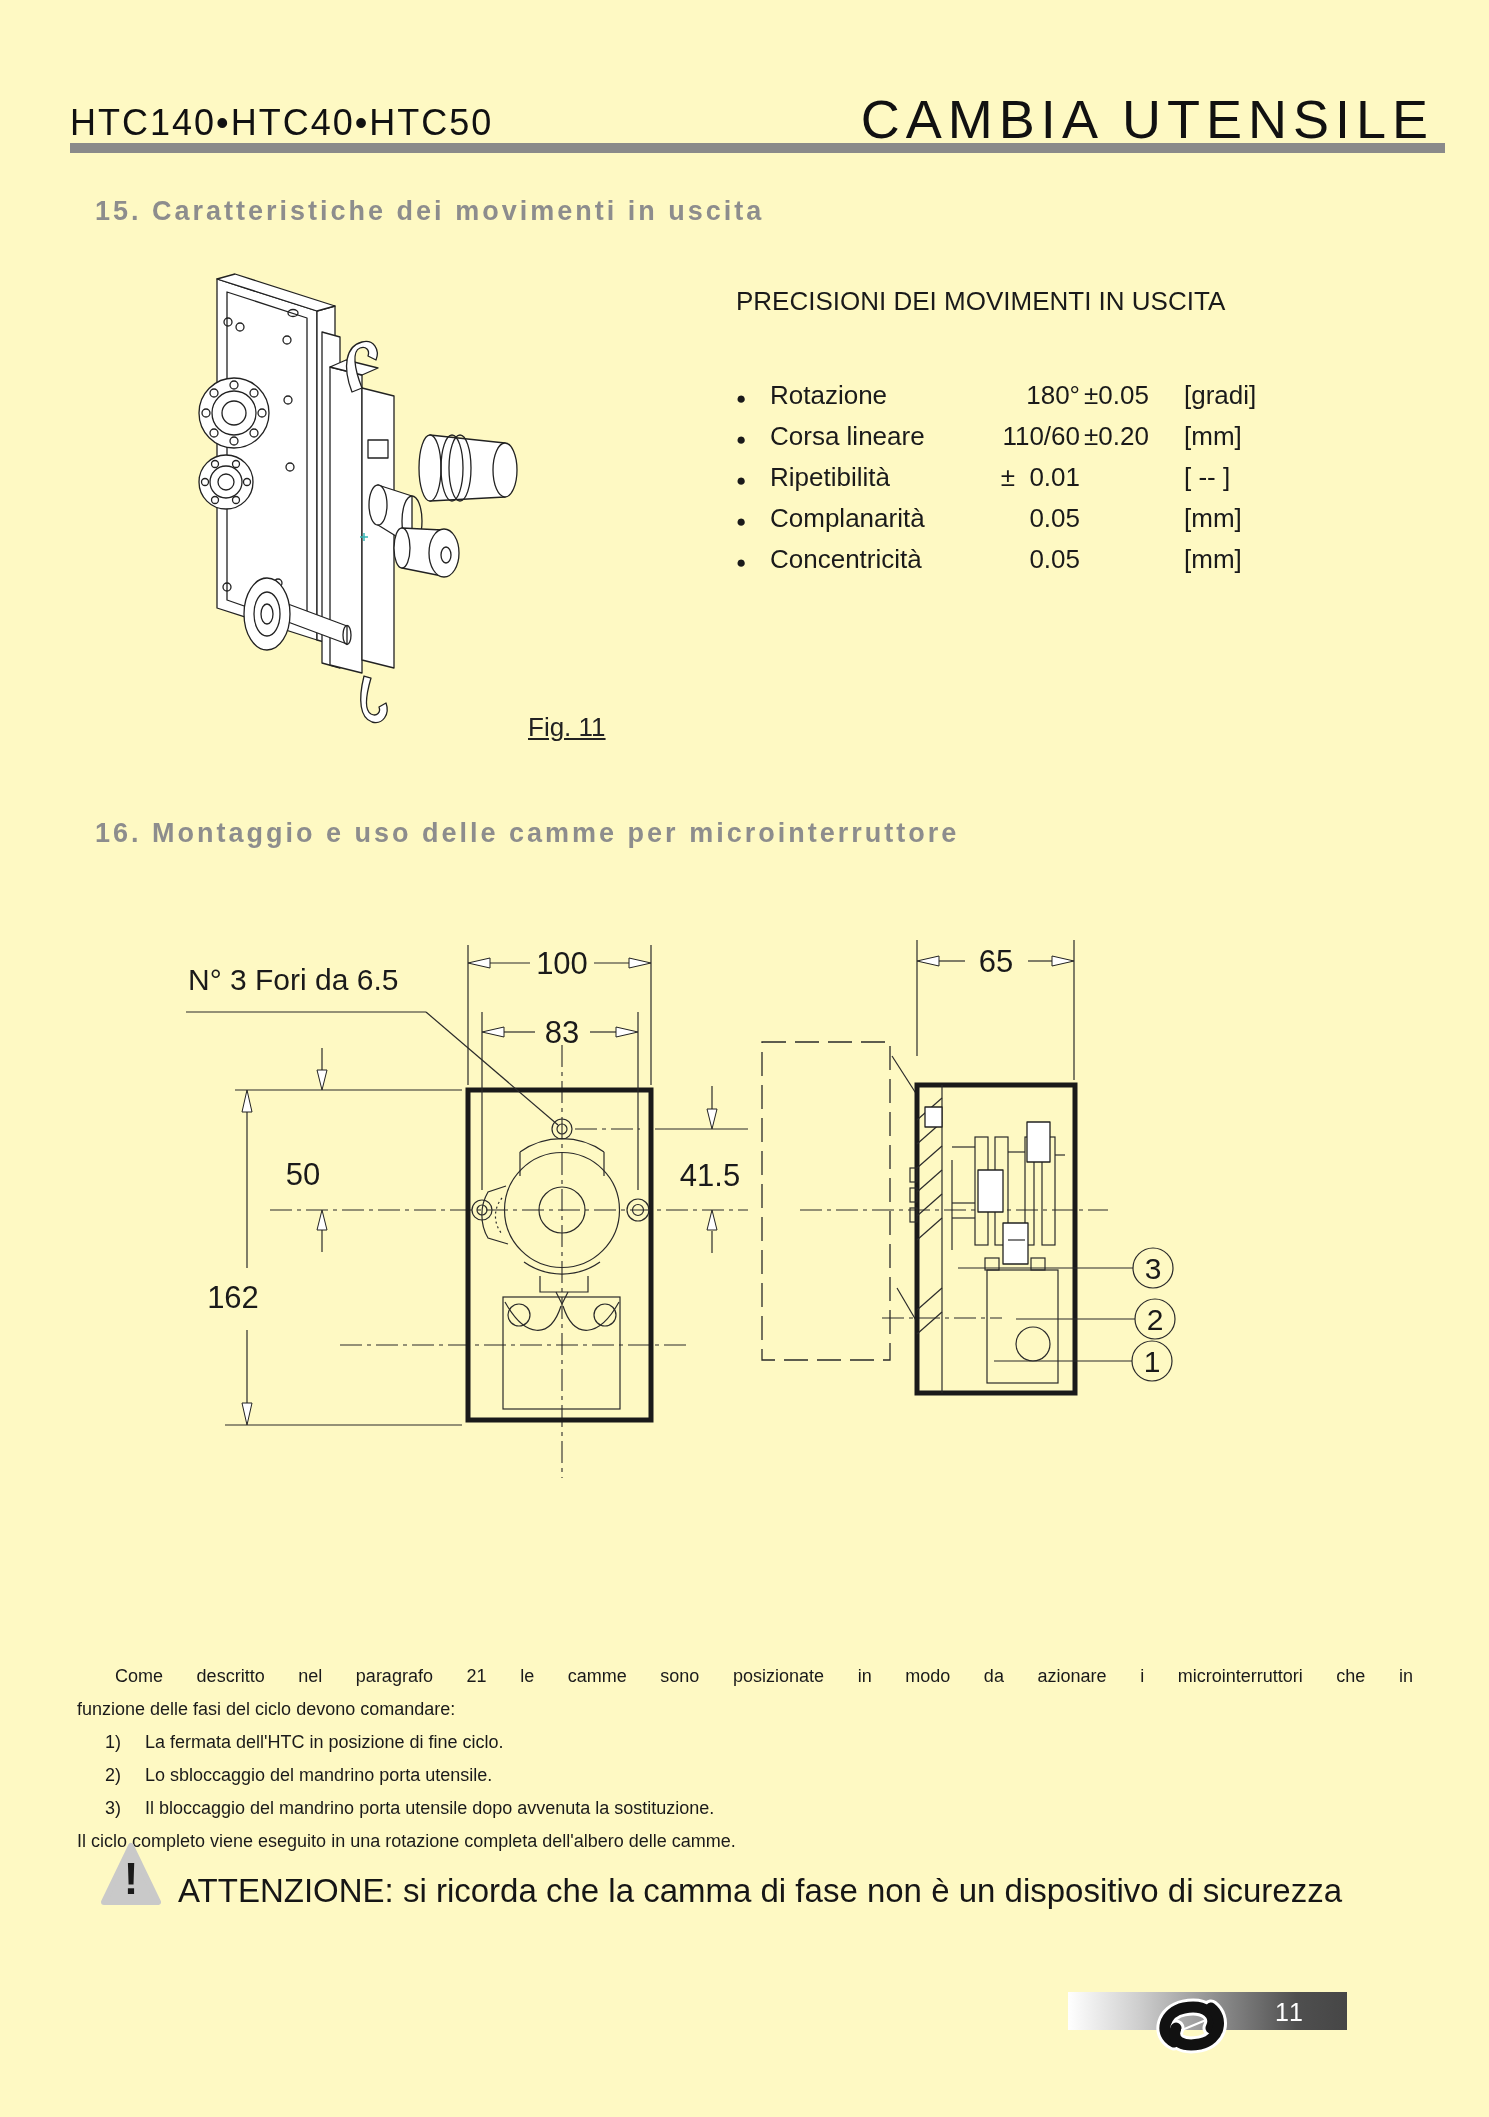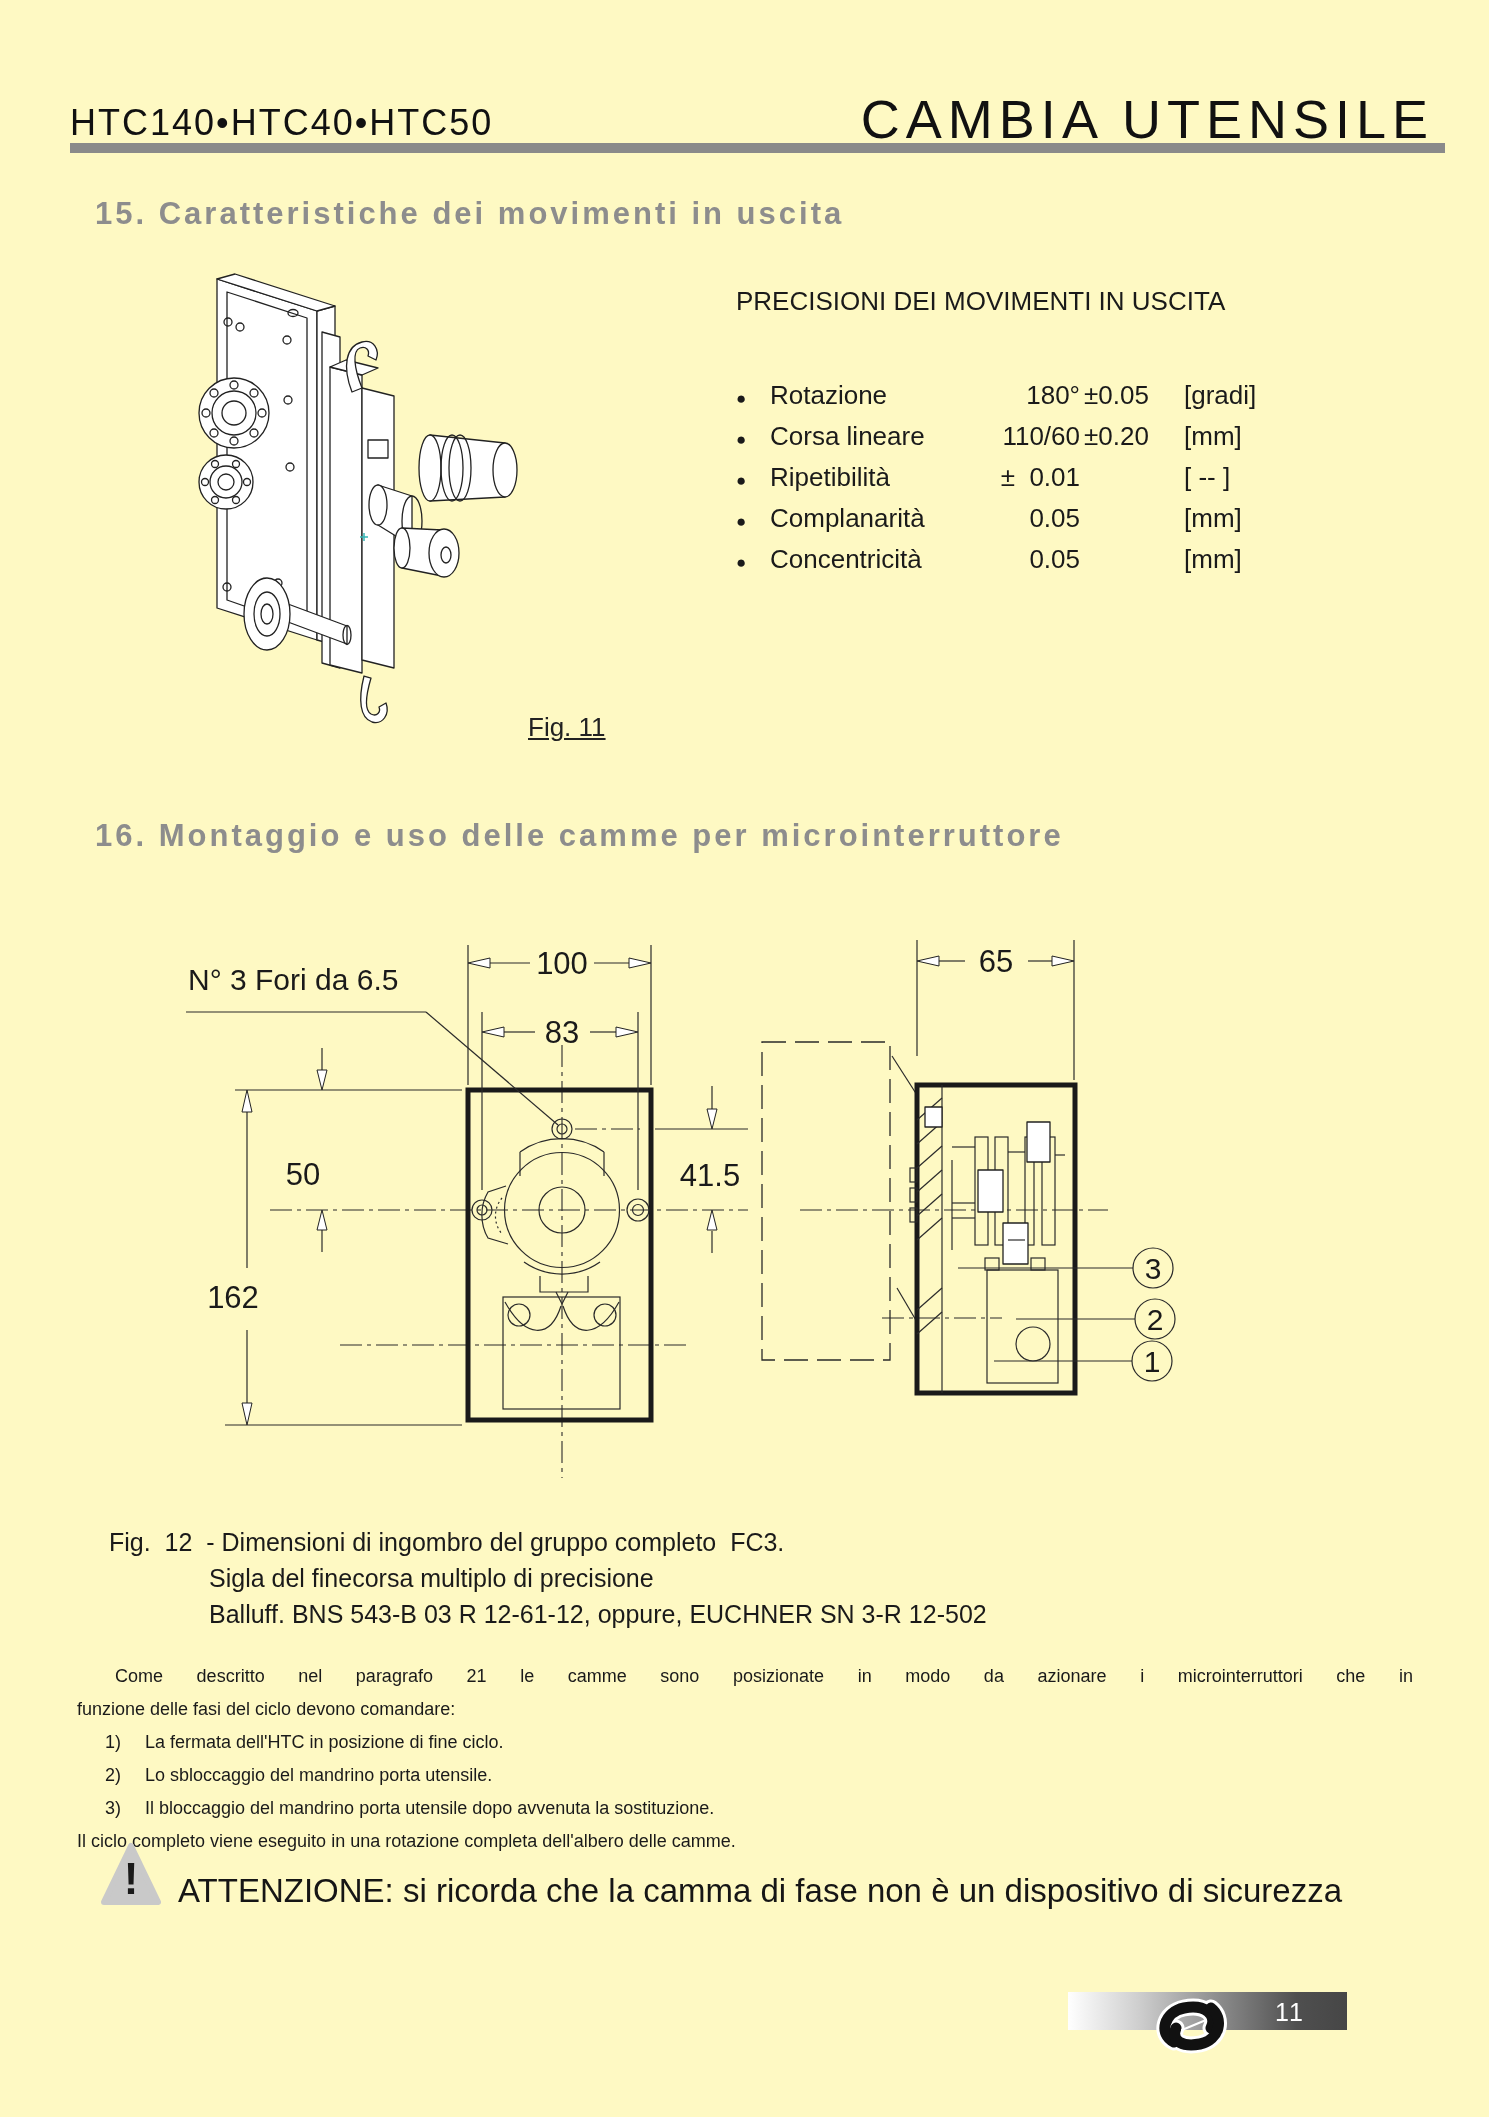--- a/index.html
+++ b/index.html
@@ -4,21 +4,21 @@
 <style>
   html,body{margin:0;padding:0;background:#e9e9e9;}
   .page{
     position:relative;width:1489px;height:2117px;background:#fef9c3;
     font-family:"Liberation Sans", sans-serif;color:#1a1a1a;overflow:hidden;margin:0 auto;
   }
   .abs{position:absolute;}
   .brand{font-size:36px;letter-spacing:2px;color:#111;}
   .doc-title{font-size:54px;letter-spacing:6px;color:#111;font-weight:400;}
   .hbar{height:10px;background:#8a8a8a;}
-  .sec-heading{font-size:31px;font-weight:700;color:#8d8d8d;letter-spacing:3px;text-align:right;}
+  .sec-heading{font-size:27px;font-weight:700;color:#8d8d8d;letter-spacing:3px;text-align:right;}
   .prec-title{font-size:26px;color:#1a1a1a;}
   .prec-row{display:flex;align-items:baseline;height:41px;font-size:26px;}
   .prec-bullet{width:34px;font-size:17px;line-height:41px;}
   .prec-label{width:212px;}
   .prec-value{width:98px;text-align:right;white-space:pre;}
   .prec-tol{width:100px;padding-left:4px;white-space:pre;}
   .prec-unit{padding-left:0px;}
   .fig-caption{font-size:26px;color:#222;}
   .cap12{font-size:25px;line-height:36px;white-space:pre;}
   .body-copy{font-size:18px;line-height:33px;width:1336px;}
@@ -304,25 +304,20 @@
     <line class="dline" x1="1016" y1="1319" x2="1135" y2="1319"></line>
     <line class="dline" x1="994" y1="1361" x2="1132" y2="1361"></line>
     <circle class="dline" cx="1153" cy="1268" r="20"></circle>
     <circle class="dline" cx="1155" cy="1319" r="20"></circle>
     <circle class="dline" cx="1152" cy="1361" r="20"></circle>
     <text x="1153" y="1279" font-size="30" text-anchor="middle">3</text>
     <text x="1155" y="1330" font-size="30" text-anchor="middle">2</text>
     <text x="1152" y="1372" font-size="30" text-anchor="middle">1</text>
   </svg>
 
-  <div class="abs" style="left:109px;top:1524px;">
-    <div class="cap12">Fig.  12  - Dimensioni di ingombro del gruppo completo  FC3.</div>
-    <div class="cap12" style="margin-left:100px;">Sigla del finecorsa multiplo di precisione</div>
-    <div class="cap12" style="margin-left:100px;">Balluff. BNS 543-B 03 R 12-61-12, oppure, EUCHNER SN 3-R 12-502</div>
-  </div>
 
   <div class="abs body-copy" style="left:77px;top:1660px;">
     <div class="intro1">Come descritto nel paragrafo 21 le camme sono posizionate in modo da azionare i microinterruttori che in</div>
     <div>funzione delle fasi del ciclo devono comandare:</div>
     <div class="list-item">
       <span class="list-num">1)</span>
       <span>La fermata dell'HTC in posizione di fine ciclo.</span>
     </div>
     <div class="list-item">
       <span class="list-num">2)</span>

